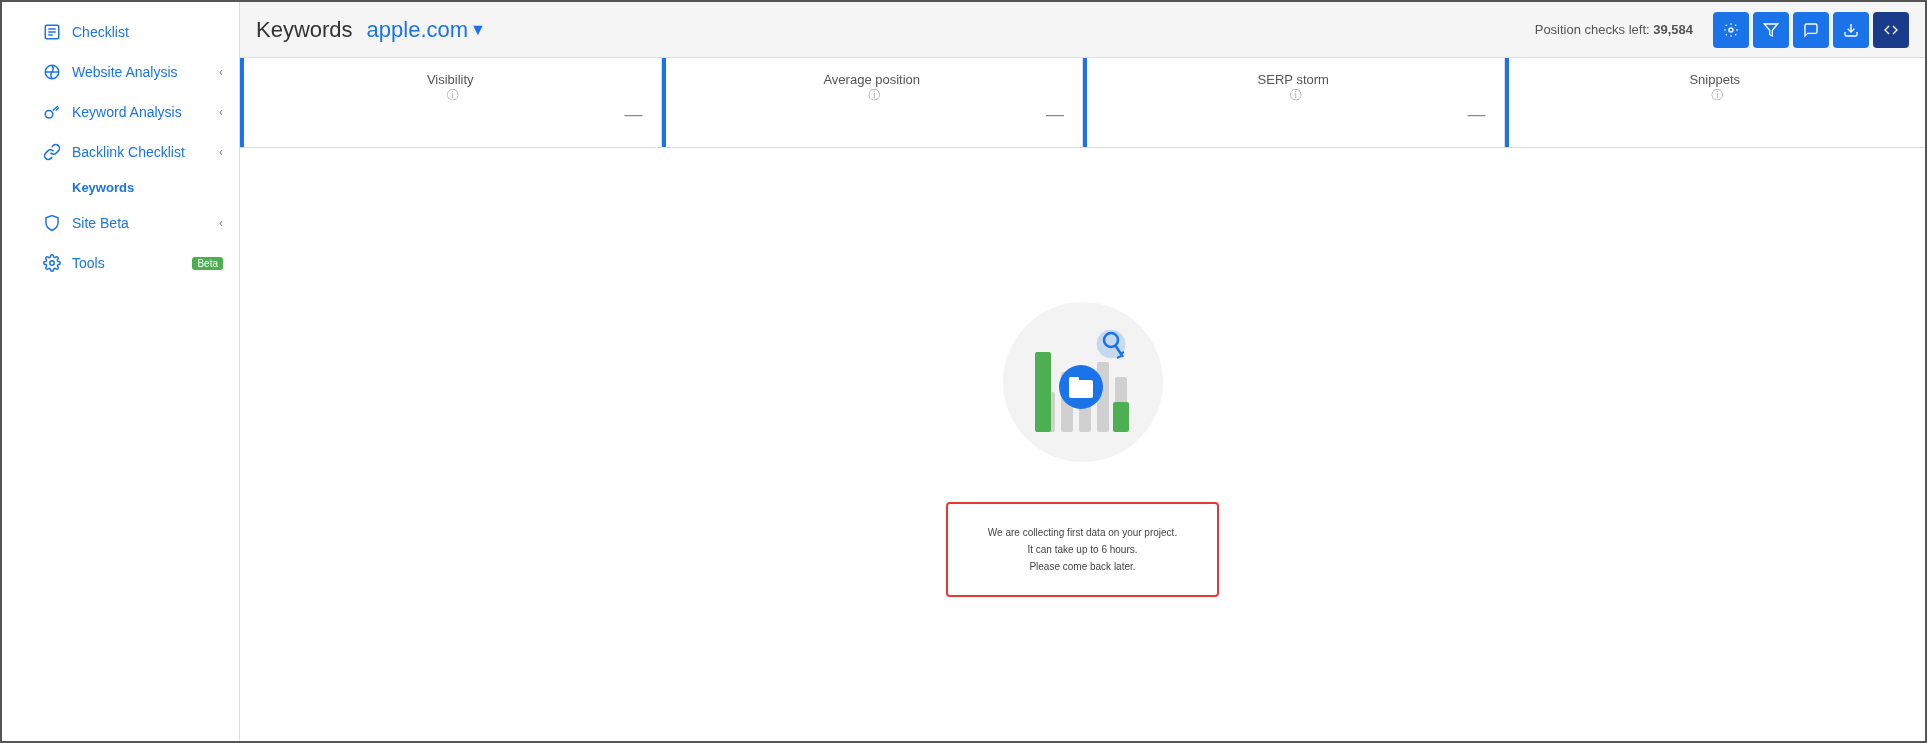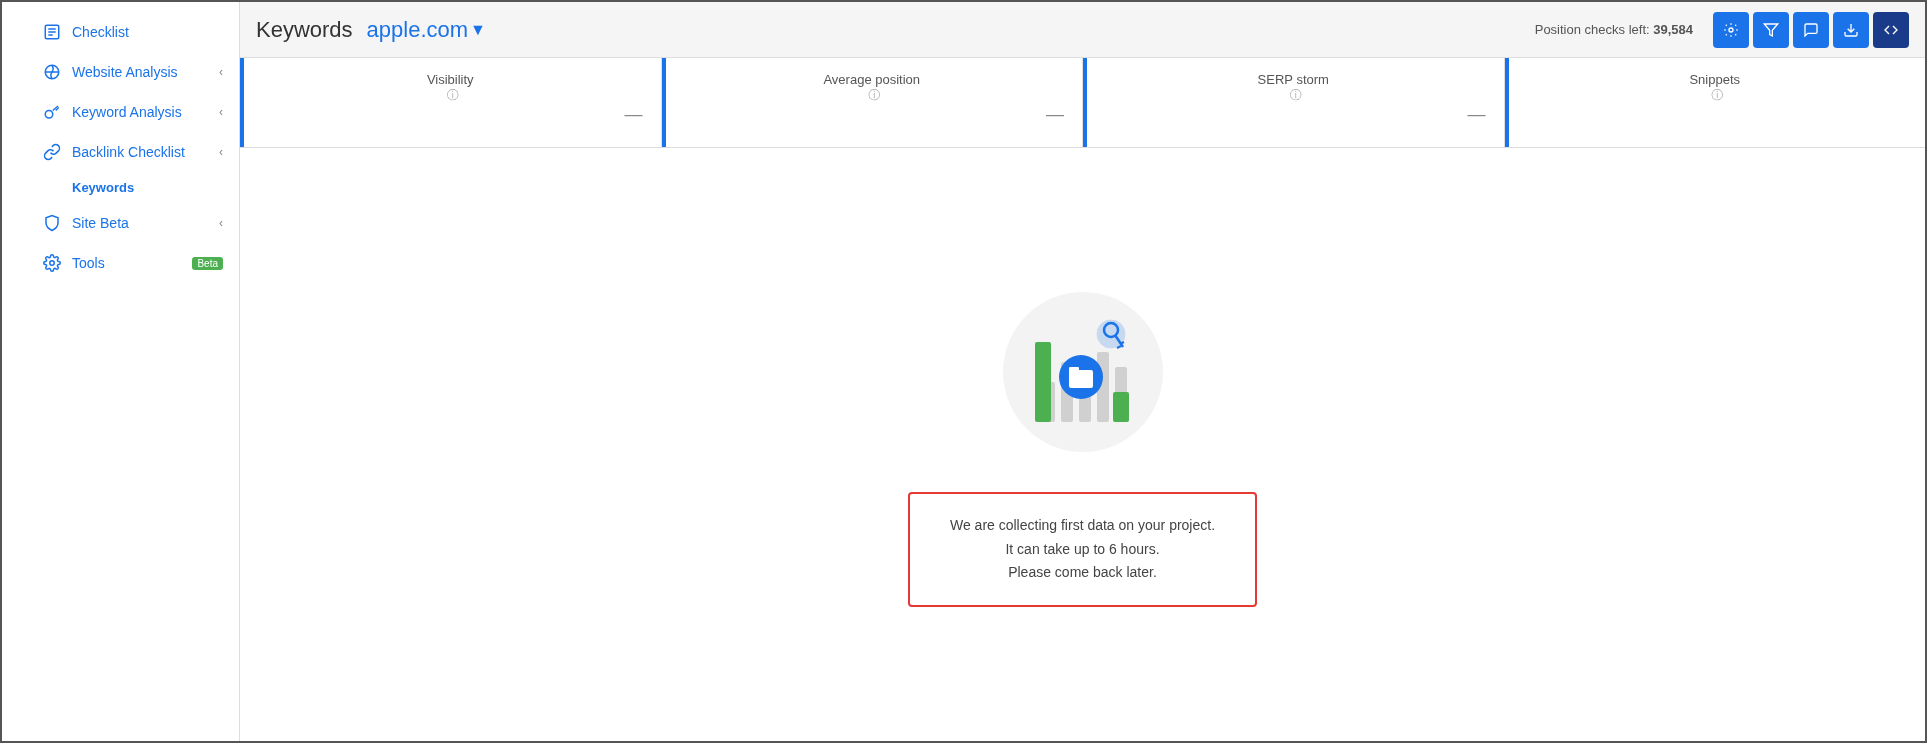--- a/index.html
+++ b/index.html
@@ -198,21 +198,21 @@
 
     
     .message-box {
       border: 2px solid #e53935;
       border-radius: 4px;
       padding: 20px 40px;
       text-align: center;
       background: #fff;
     }
     .message-box p {
-      font-size: 14px;
+      font-size: 10px;
       color: #444;
       line-height: 1.7;
     }
 
     
     .sidebar-icon-svg {
       width: 18px;
       height: 18px;
     }
   </style>

